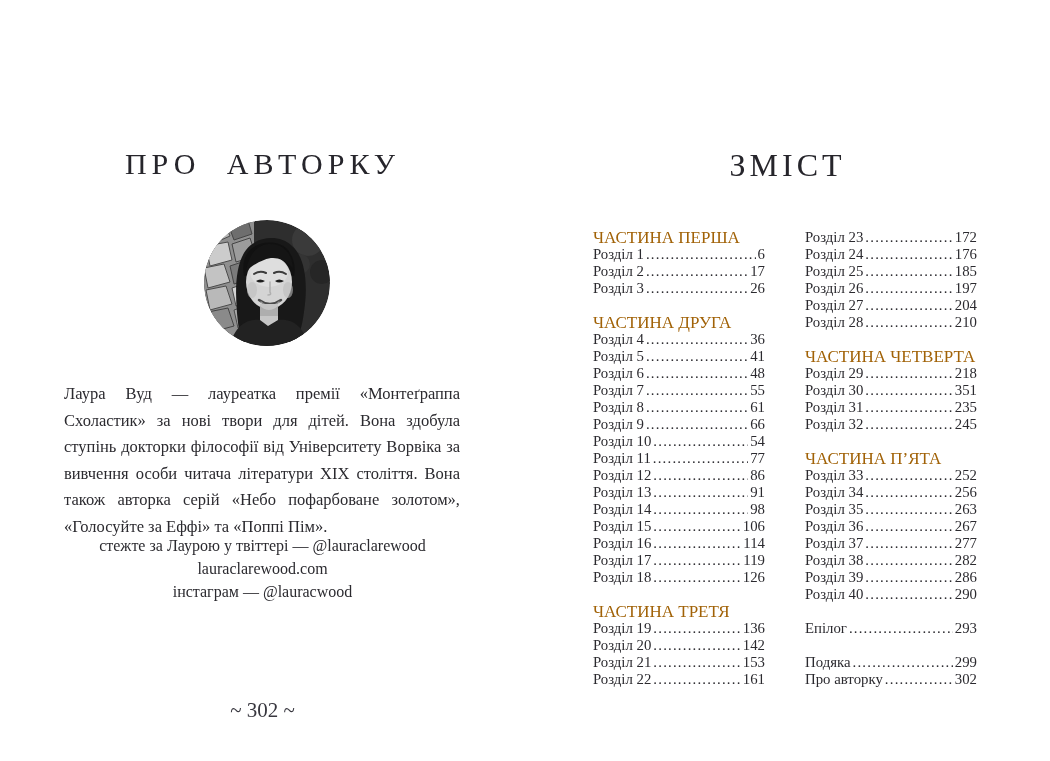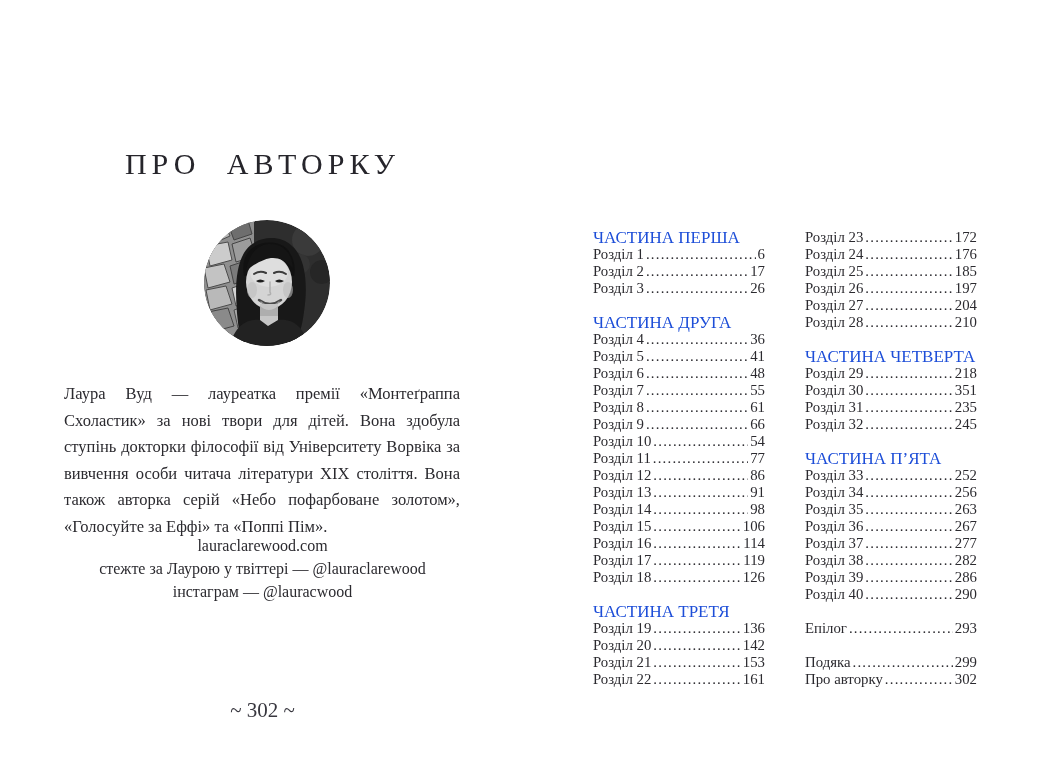--- a/index.html
+++ b/index.html
@@ -59,21 +59,21 @@
   .toc {
     position: absolute; left: 68px; top: 229px;
     display: flex; gap: 40px;
     font-size: 14.8px; line-height: 17px;
   }
   .toc-col { width: 172px; }
   .toc-block + .toc-block { margin-top: 17px; }
   .toc-heading {
     font-size: 17px; line-height: 17px;
     white-space: nowrap;
-    color: #1d4ed8;
+    color: #a16207;
   }
   .toc-row { display: flex; align-items: center; }
   .toc-label { white-space: nowrap; }
   .toc-leader {
     flex: 1 1 auto; overflow: hidden; white-space: nowrap;
     margin: 0 2px; min-width: 8px;
   }
   .toc-leader::after {
     content: "........................................................";
     letter-spacing: 1.2px;
@@ -141,29 +141,30 @@
           <path d="M56,86 Q65,94 74,86 L74,96 L56,96 Z" fill="#aeaeae"></path>
 
           <path d="M26,126 C30,106 44,98 56,100 L64,106 L74,100 C88,98 100,106 104,126 Z" fill="#222222"></path>
         </g>
       </svg>
     </div>
 
     <p class="bio">Лаура Вуд — лауреатка премії «Монтеґраппа Схоластик» за нові твори для дітей. Вона здобула ступінь докторки філософії від Університету Ворвіка за вивчення особи читача літератури XIX століття. Вона також авторка серій «Небо пофарбоване золотом», «Голосуйте за Еффі» та «Поппі Пім».</p>
 
     <div class="links">
+      <div>стежте за Лаурою у твіттері — @lauraclarewood</div>
       <div>lauraclarewood.com</div>
-      <div>стежте за Лаурою у твіттері — @lauraclarewood</div>
       <div>інстаграм — @lauracwood</div>
     </div>
 
     <div class="page-number">~ 302 ~</div>
   </section>
 
   <section class="page right">
+    <h1 class="toc-title">ЗМІСТ</h1>
     <div class="toc" id="toc">
         <div class="toc-col">
           <div class="toc-block">
             <div class="toc-heading">ЧАСТИНА ПЕРША</div>
             <div class="toc-row">
               <span class="toc-label">Розділ 1</span>
               <span class="toc-leader"></span>
               <span class="toc-page">6</span>
             </div>
             <div class="toc-row">

